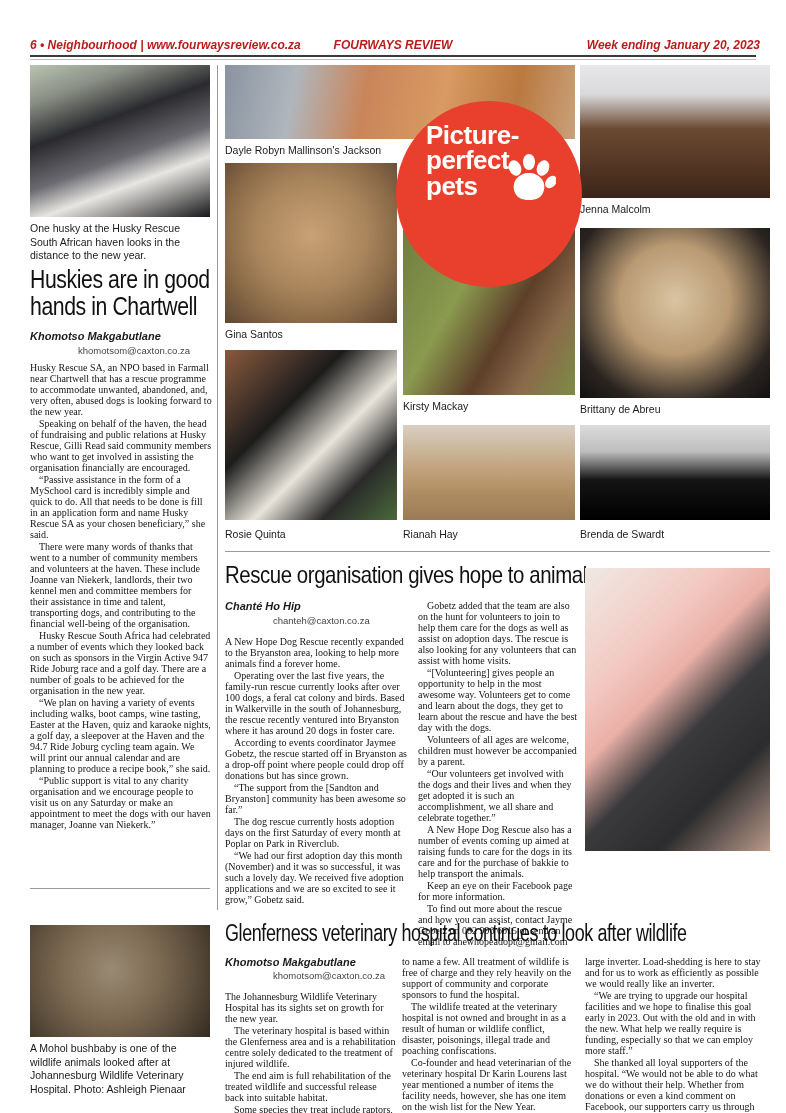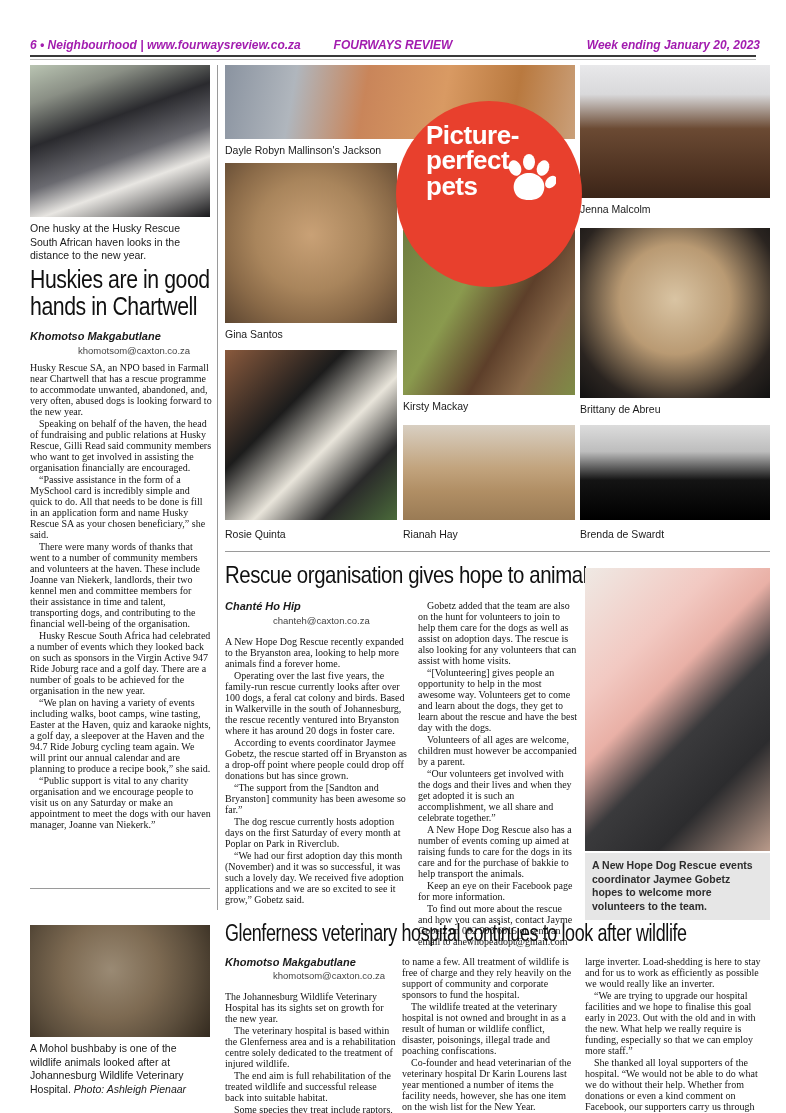--- a/index.html
+++ b/index.html
@@ -1,29 +1,29 @@
 <!DOCTYPE html>
 <html><head>
 <meta charset="utf-8">
 <style>
   html,body{margin:0;padding:0;background:#fff;}
   .page{position:relative;width:786px;height:1113px;background:#fff;overflow:hidden;
         font-family:"Liberation Sans",sans-serif;color:#111;}
   .abs{position:absolute;}
   
-  .masthead{font-size:12px;font-weight:bold;font-style:italic;color:#a21caf;}
+  .masthead{font-size:12px;font-weight:bold;font-style:italic;color:#b91c1c;}
   .head-rule{border-top:2px solid #3a3a3a;border-bottom:1px solid #bbb;height:2px;}
   
   .vrule{width:1px;background:#9a9a9a;}
   .hrule{height:1px;background:#9a9a9a;}
   
   .photo{background:#ccc;}
   
   .caption{font-size:10.5px;line-height:1.3;color:#1a1a1a;}
-  .credit{font-style:italic;}
+  .credit{}
   
   .headline{font-family:"Liberation Sans",sans-serif;color:#101010;font-weight:400;
             letter-spacing:-0.5px;transform:scaleX(0.85);transform-origin:left top;white-space:nowrap;}
   .headline.wrap{white-space:normal;}
   
   .byline{font-size:11px;font-weight:bold;font-style:italic;color:#1a1a1a;}
   .email{font-size:9.5px;color:#444;margin-top:2px;padding-left:48px;}
   
   .bodycol{font-family:"Liberation Serif",serif;font-size:10px;line-height:1.1;color:#141414;}
   .bodycol p{margin:0 0 1px 0;}
@@ -128,21 +128,20 @@
       <p class="ind">Gobetz added that the team are also on the hunt for volunteers to join to help them care for the dogs as well as assist on adoption days. The rescue is also looking for any volunteers that can assist with home visits.</p>
       <p class="ind">“[Volunteering] gives people an opportunity to help in the most awesome way. Volunteers get to come and learn about the dogs, they get to learn about the rescue and have the best day with the dogs.</p>
       <p class="ind">Volunteers of all ages are welcome, children must however be accompanied by a parent.</p>
       <p class="ind">“Our volunteers get involved with the dogs and their lives and when they get adopted it is such an accomplishment, we all share and celebrate together.”</p>
       <p class="ind">A New Hope Dog Rescue also has a number of events coming up aimed at raising funds to care for the dogs in its care and for the purchase of bakkie to help transport the animals.</p>
       <p class="ind">Keep an eye on their Facebook page for more information.</p>
       <p class="ind">To find out more about the rescue and how you can assist, contact Jayme Gobetz on 082 996 6615 or send an email to anewhopeadopt@gmail.com</p>
     </div>
 
   <div class="abs photo" style="left:585px;top:568px;width:185px;height:283px;background:linear-gradient(135deg,#efe9e4 0%,#f2c9c2 28%,#e9b0a6 42%,#3a3a3c 58%,#2c2c2e 76%,#b99a8a 100%);"></div>
-  <div class="abs capbox" style="left:585px;top:853px;width:171px;">A New Hope Dog Rescue events coordinator Jaymee Gobetz hopes to welcome more volunteers to the team.</div>
 
   <div class="abs headline" style="left:225px;top:920px;font-size:23px;transform:scaleX(0.78);">Glenferness veterinary hospital continues to look after wildlife</div>
 
   <div class="abs photo" style="left:30px;top:925px;width:180px;height:112px;background:radial-gradient(circle at 45% 40%,#9a8a74 0%,#7d6a52 40%,#5d4f3d 68%,#332a1f 100%);"></div>
   <div class="abs caption" style="left:30px;top:1042px;width:180px;"><span>A Mohol bushbaby is one of the wildlife animals looked after at Johannesburg Wildlife Veterinary Hospital. </span><span class="credit">Photo: Ashleigh Pienaar</span></div>
 
   <div class="abs" style="left:225px;top:956px;width:172px;">
     <div class="byline">Khomotso Makgabutlane</div>
     <div class="email" style="margin-bottom:10px;">khomotsom@caxton.co.za</div>
     <div class="bodycol">

